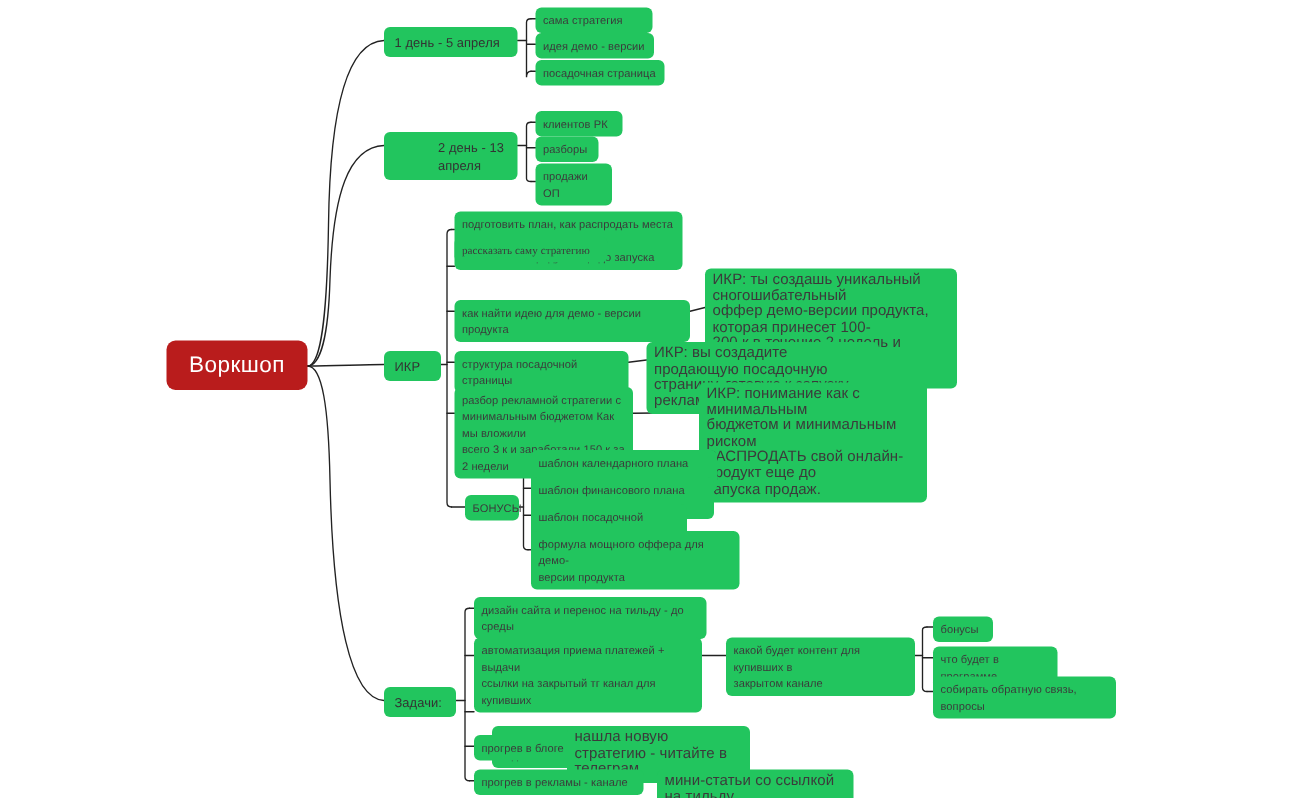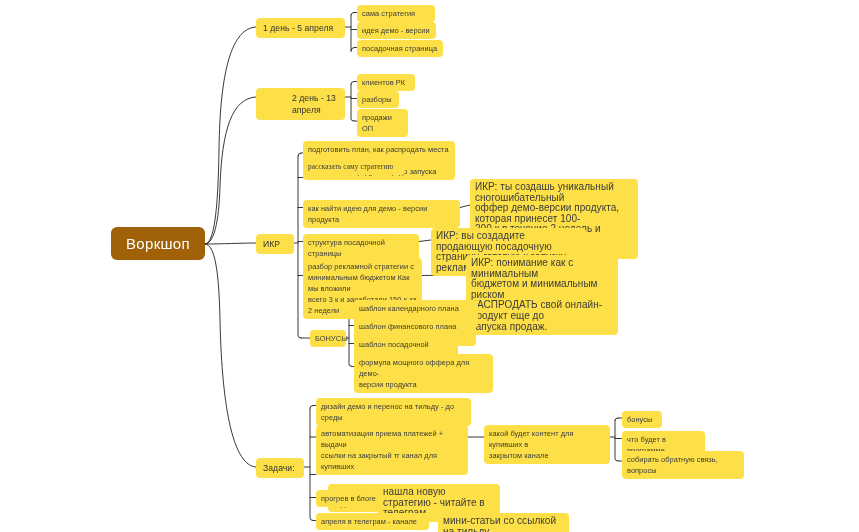--- a/index.html
+++ b/index.html
@@ -24,31 +24,31 @@
   #links {
     position: absolute;
     left: 0; top: 0;
     width: 859px;
     height: 532px;
     pointer-events: none;
   }
   .node {
     position: absolute;
     box-sizing: border-box;
-    background: #fde047;
+    background: #22c55e;
     border-radius: 4px;
     color: #3b3b3b;
     font-size: 7.4px;
     line-height: 11px;
     padding: 3px 5px;
     white-space: pre-line;
     letter-spacing: 0.05px;
   }
   .node.root {
-    background: #a16207;
+    background: #b91c1c;
     color: #ffffff;
     font-size: 15px;
     line-height: 20px;
     border-radius: 6px;
     padding: 0;
     display: flex;
     align-items: center;
     justify-content: center;
     letter-spacing: 0.3px;
   }
@@ -163,28 +163,28 @@
 РАСПРОДАТЬ свой онлайн-продукт еще до
 запуска продаж.</div>
   <div class="node level2" style="left: 310px; top: 330px; width: 36px; min-height: 15px;">БОНУСЫ</div>
   <div class="node level2" style="left: 354px; top: 300px; width: 124px; min-height: 15px;">шаблон календарного плана запуска</div>
   <div class="node level2" style="left: 354px; top: 318px; width: 122px; min-height: 15px;">шаблон финансового плана запуска</div>
   <div class="node level2" style="left: 354px; top: 336px; width: 104px; min-height: 15px;">шаблон посадочной страницы</div>
   <div class="node level2" style="left: 354px; top: 354px; width: 139px; min-height: 24px;">формула мощного оффера для демо-
 версии продукта</div>
 
   <div class="node level1" style="left: 256px; top: 458px; width: 48px; min-height: 18px;">Задачи:</div>
-  <div class="node level2" style="left: 316px; top: 398px; width: 155px; min-height: 15px;">дизайн демо и перенос на тильду - до среды</div>
+  <div class="node level2" style="left: 316px; top: 398px; width: 155px; min-height: 15px;">дизайн сайта и перенос на тильду - до среды</div>
   <div class="node level2" style="left: 316px; top: 425px; width: 152px; min-height: 24px;">автоматизация приема платежей + выдачи
 ссылки на закрытый тг канал для купивших</div>
   <div class="node level2" style="left: 484px; top: 425px; width: 126px; min-height: 24px;">какой будет контент для купивших в
 закрытом канале</div>
   <div class="node level2" style="left: 622px; top: 411px; width: 40px; min-height: 15px;">бонусы</div>
   <div class="node level2" style="left: 622px; top: 431px; width: 83px; min-height: 15px;">что будет в программе</div>
   <div class="node level2" style="left: 622px; top: 451px; width: 122px; min-height: 15px;">собирать обратную связь, вопросы</div>
   <div class="node level2" style="left: 316px; top: 484px; width: 160px; min-height: 15px; margin-left: 12px;">запуск трафика из ВК - в течение этой недели</div>
   <div class="node level2" style="left: 316px; top: 490px; width: 72px; min-height: 15px;">прогрев в блоге</div>
   <div class="node detail" style="left: 378px; top: 484px; width: 122px; min-height: 24px;">нашла новую  стратегию  - читайте в
 телеграм</div>
-  <div class="node level2" style="left: 316px; top: 513px; width: 113px; min-height: 15px;">апреля в телеграм - канале</div>
+  <div class="node level2" style="left: 316px; top: 513px; width: 113px; min-height: 15px;">прогрев в рекламы - канале</div>
   <div class="node detail" style="left: 438px; top: 513px; width: 131px; min-height: 15px;">мини-статьи со ссылкой на тильду</div>
 
 </div>
 
 </body></html>

